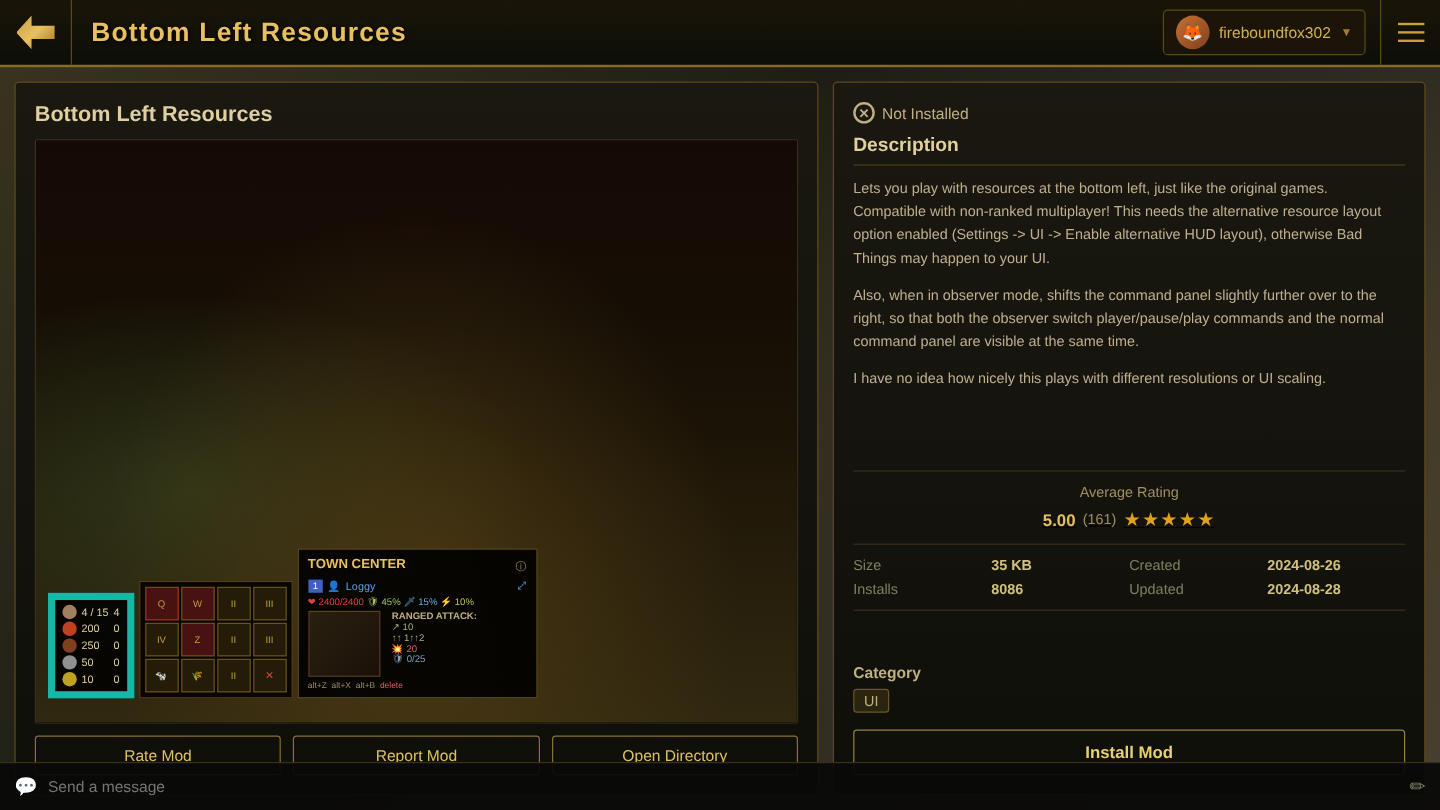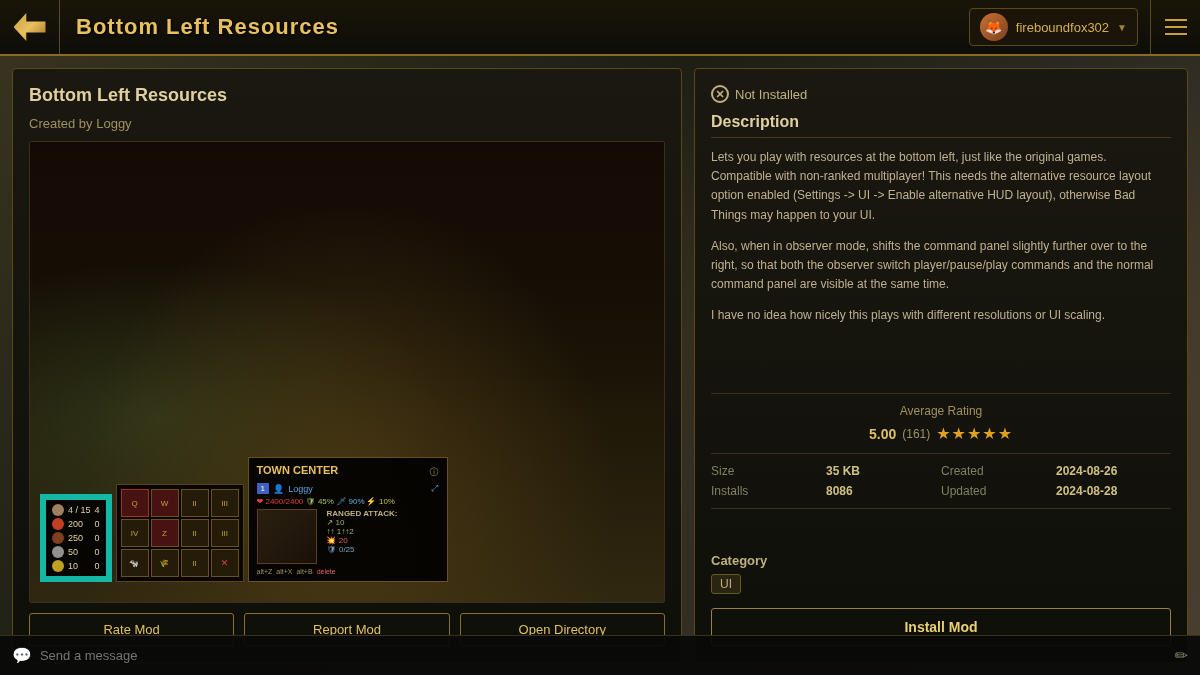--- a/index.html
+++ b/index.html
@@ -355,20 +355,21 @@
       font-size: 12px;
       color: #a09060;
       text-align: center;
       margin-bottom: 6px;
     }
     .rating-row {
       display: flex;
       align-items: center;
       justify-content: center;
       gap: 6px;
+      text-decoration: underline;
     }
     .rating-score {
       font-size: 14px;
       font-weight: bold;
       color: #e0c060;
     }
     .rating-count {
       font-size: 12px;
       color: #a09060;
     }
@@ -482,21 +483,20 @@
         <span></span>
         <span></span>
     </div>
   </div>
 </div>
 
 <div class="main-layout">
 
   <div class="left-panel">
     <div class="left-panel-title">Bottom Left Resources</div>
-    <div class="left-panel-author">Created by Loggy</div>
 
     <div class="mod-preview">
       <div class="mod-preview-bg"></div>
       <div class="mod-preview-img"></div>
 
       <div class="game-ui-overlay">
 
         <div class="resources-panel">
           <div class="resource-row">
             <div class="res-icon" style="background:#a08060;"></div>
@@ -547,21 +547,21 @@
           </div>
           <div class="tc-player">
             <span style="background:#4060c0;padding:1px 4px;font-size:8px;color:#fff;">1</span>
             <span>👤</span>
             <span>Loggy</span>
             <span style="margin-left:auto;cursor:pointer;">⤢</span>
           </div>
           <div class="tc-stats">
             <span style="color:#e04040;">❤ 2400/2400</span>
             <span style="color:#a0c060;">🛡 45%</span>
-            <span style="color:#60b0e0;">🗡 90%</span>
+            <span style="color:#60b0e0;">🗡 15%</span>
             <span style="color:#c0c060;">⚡ 10%</span>
           </div>
           <div style="display:flex;gap:4px;">
             <div class="tc-unit-img"></div>
             <div class="tc-ranged">
               <div style="color:#c0b080;font-weight:bold;font-size:8px;">RANGED ATTACK:</div>
               <div>↗ 10</div>
               <div>↑↑ 1↑↑2</div>
               <div style="color:#e06060;">💥 20</div>
               <div style="color:#80a0c0;">🛡 0/25</div>

